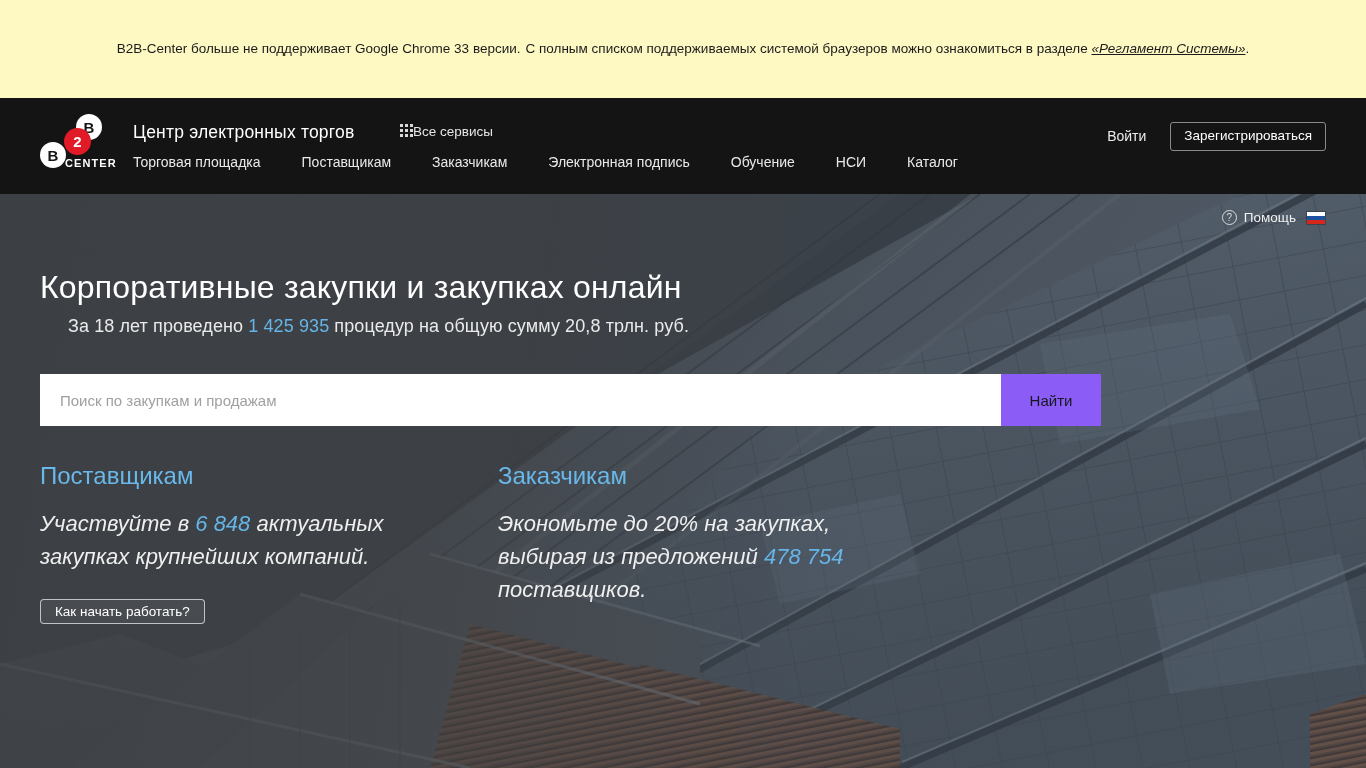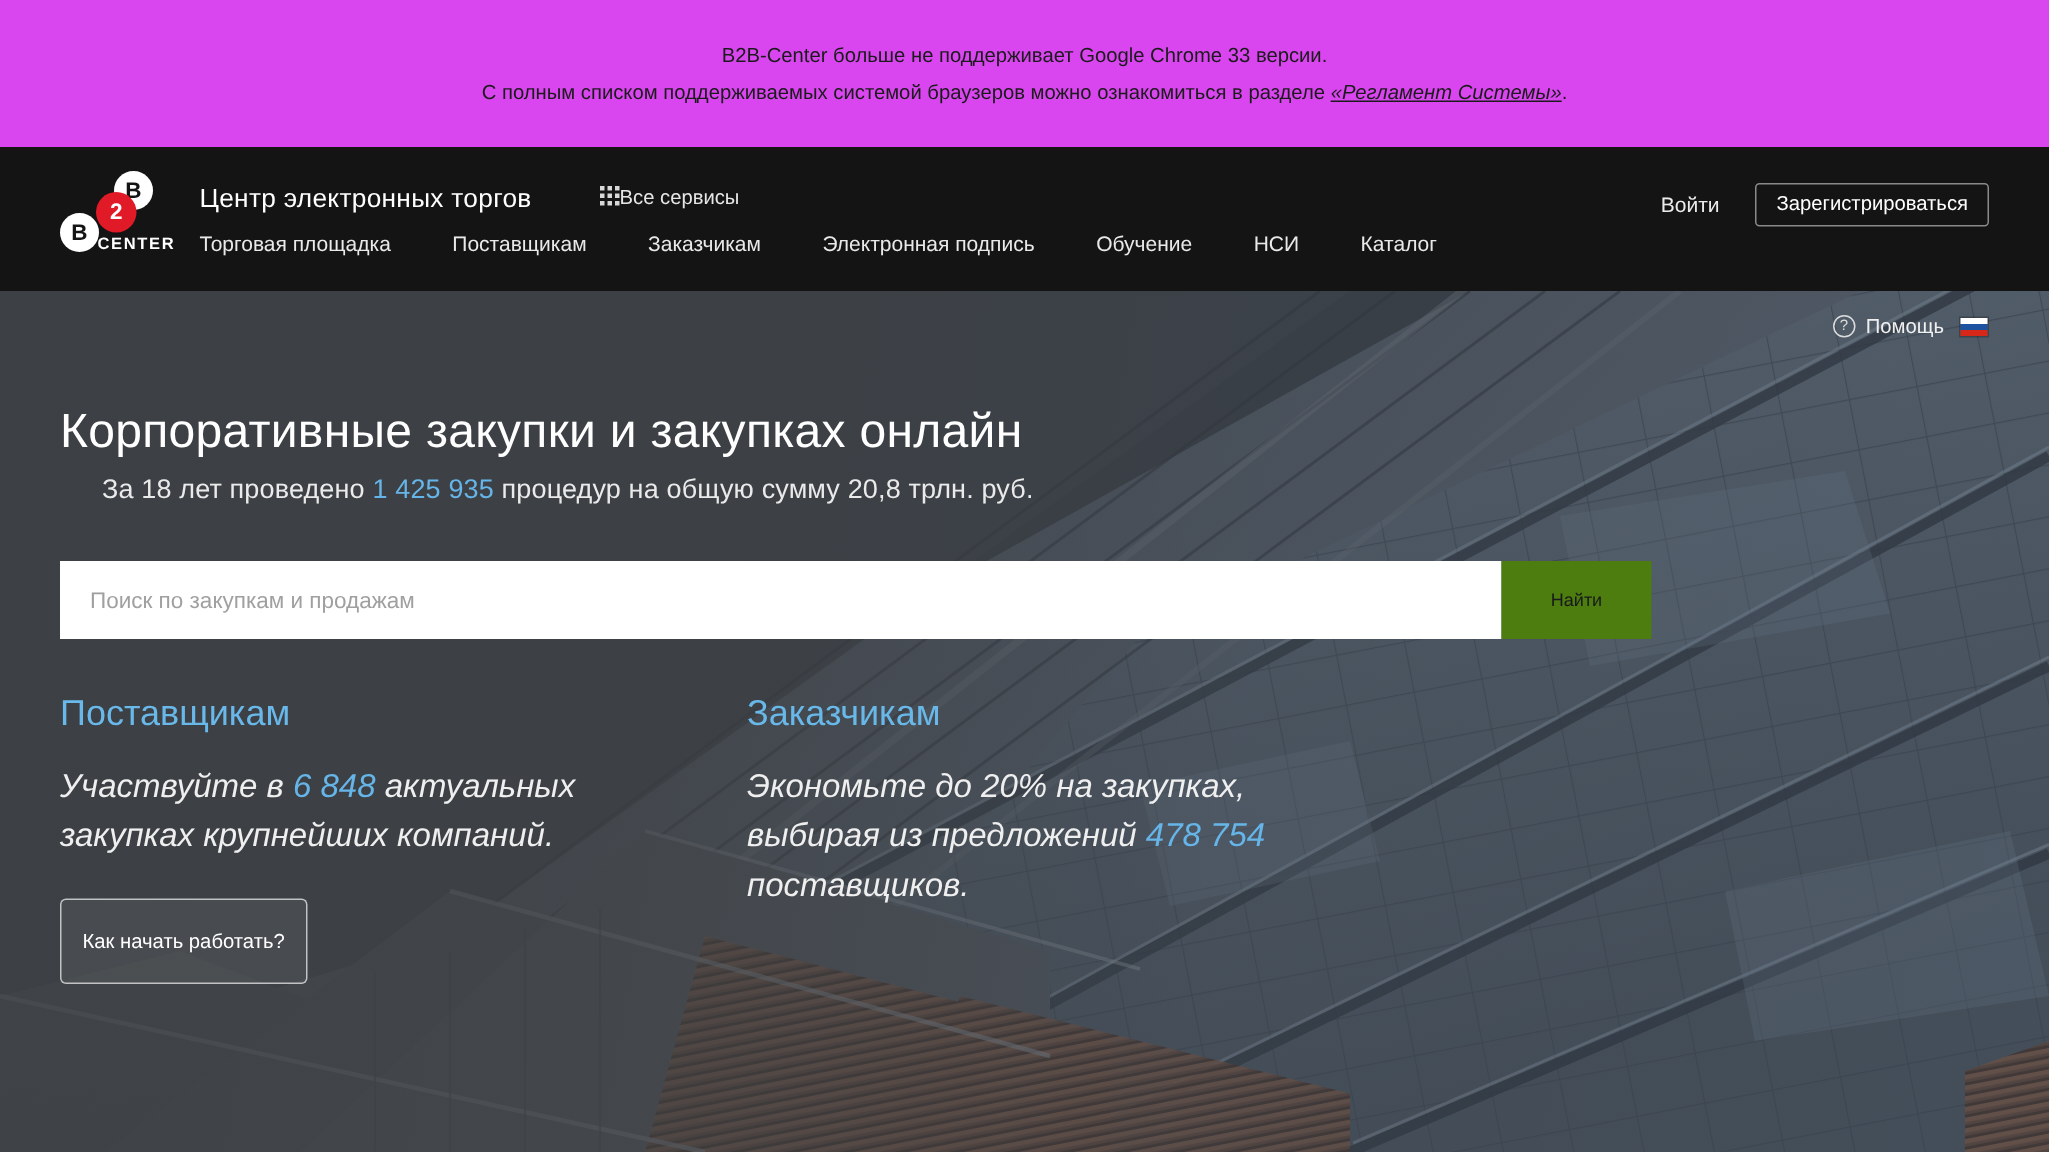--- a/index.html
+++ b/index.html
@@ -4,23 +4,23 @@
 <style>
   * { box-sizing: border-box; margin: 0; padding: 0; }
   html, body {
     width: 1366px; height: 768px;
     font-family: "Liberation Sans", sans-serif;
     background: #ffffff; overflow: hidden;
   }
 
   
   .banner {
-    background: #d946ef;
+    background: #fef9c3;
     height: 98px;
-    display: flex; flex-direction: column;
+    display: flex; flex-direction: row;
     align-items: center; justify-content: center;
     gap: 5px;
     font-size: 13.5px; color: #1b1b1b;
     line-height: 1.45;
   }
   .banner-line { white-space: nowrap; }
   .banner a { color: #1b1b1b; text-decoration: underline; }
   .banner a.italic { font-style: italic; }
 
   
@@ -152,41 +152,41 @@
     display: flex; width: 1061px; height: 52px;
   }
   .search-input {
     flex: 1; border: none; outline: none;
     background: #ffffff; padding: 0 20px;
     font-size: 15px; color: #333;
     font-family: "Liberation Sans", sans-serif;
   }
   .search-input::placeholder { color: #a0a0a0; }
   .search-btn {
-    width: 100px; background: #4d7c0f; border: none;
-    font-size: 12px; color: #17191c; cursor: pointer;
+    width: 100px; background: #8b5cf6; border: none;
+    font-size: 15px; color: #17191c; cursor: pointer;
     font-family: "Liberation Sans", sans-serif;
   }
 
   .cols {
     position: absolute; left: 40px; top: 268px;
     display: flex; gap: 0;
   }
   .col { width: 458px; }
   .col-title {
     font-size: 24px; color: #69b8ea; margin-bottom: 17px; font-weight: normal;
   }
   .col-text { font-size: 22px; color: #efefef; line-height: 1.5; max-width: 400px; font-style: italic; }
 
   .start-btn {
     position: absolute; left: 40px; top: 405px;
     font-size: 13.5px; color: #ffffff;
     border: 1px solid rgba(235,235,235,.75); border-radius: 4px;
     background: rgba(255,255,255,.06);
-    padding: 20px 14px; cursor: pointer;
+    padding: 4px 14px; cursor: pointer;
     font-family: "Liberation Sans", sans-serif;
   }
 </style>
 </head>
 <body>
 
 <div class="banner">
   <div class="banner-line">
     <span>B2B-Center больше не поддерживает Google Chrome 33 версии.</span>
   </div>

